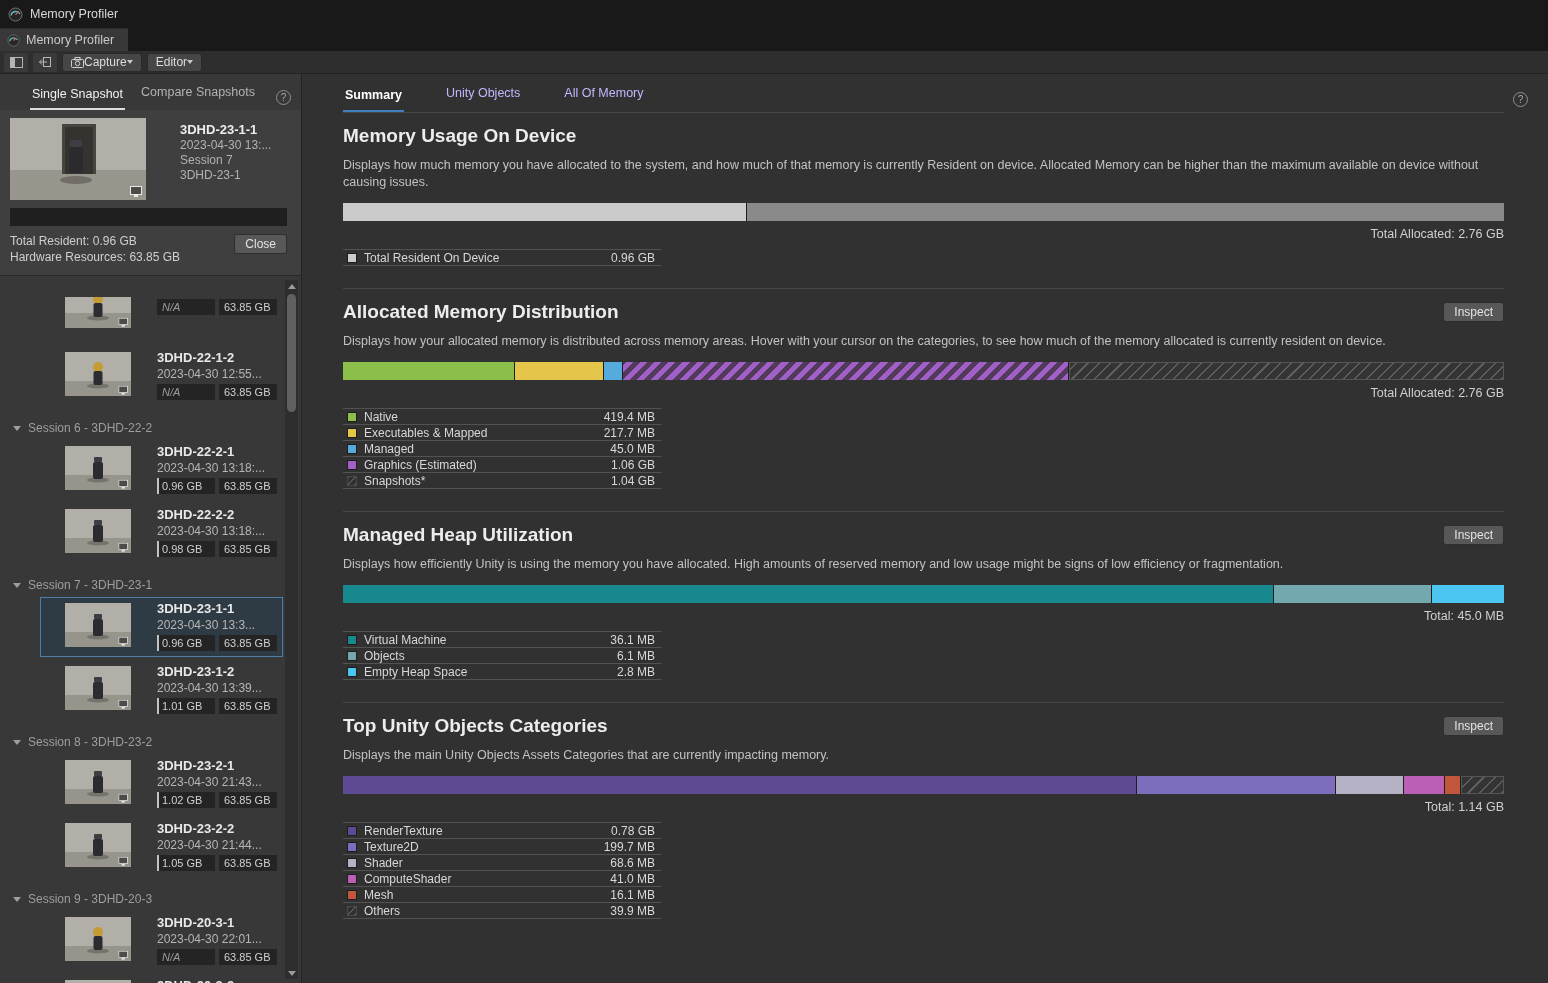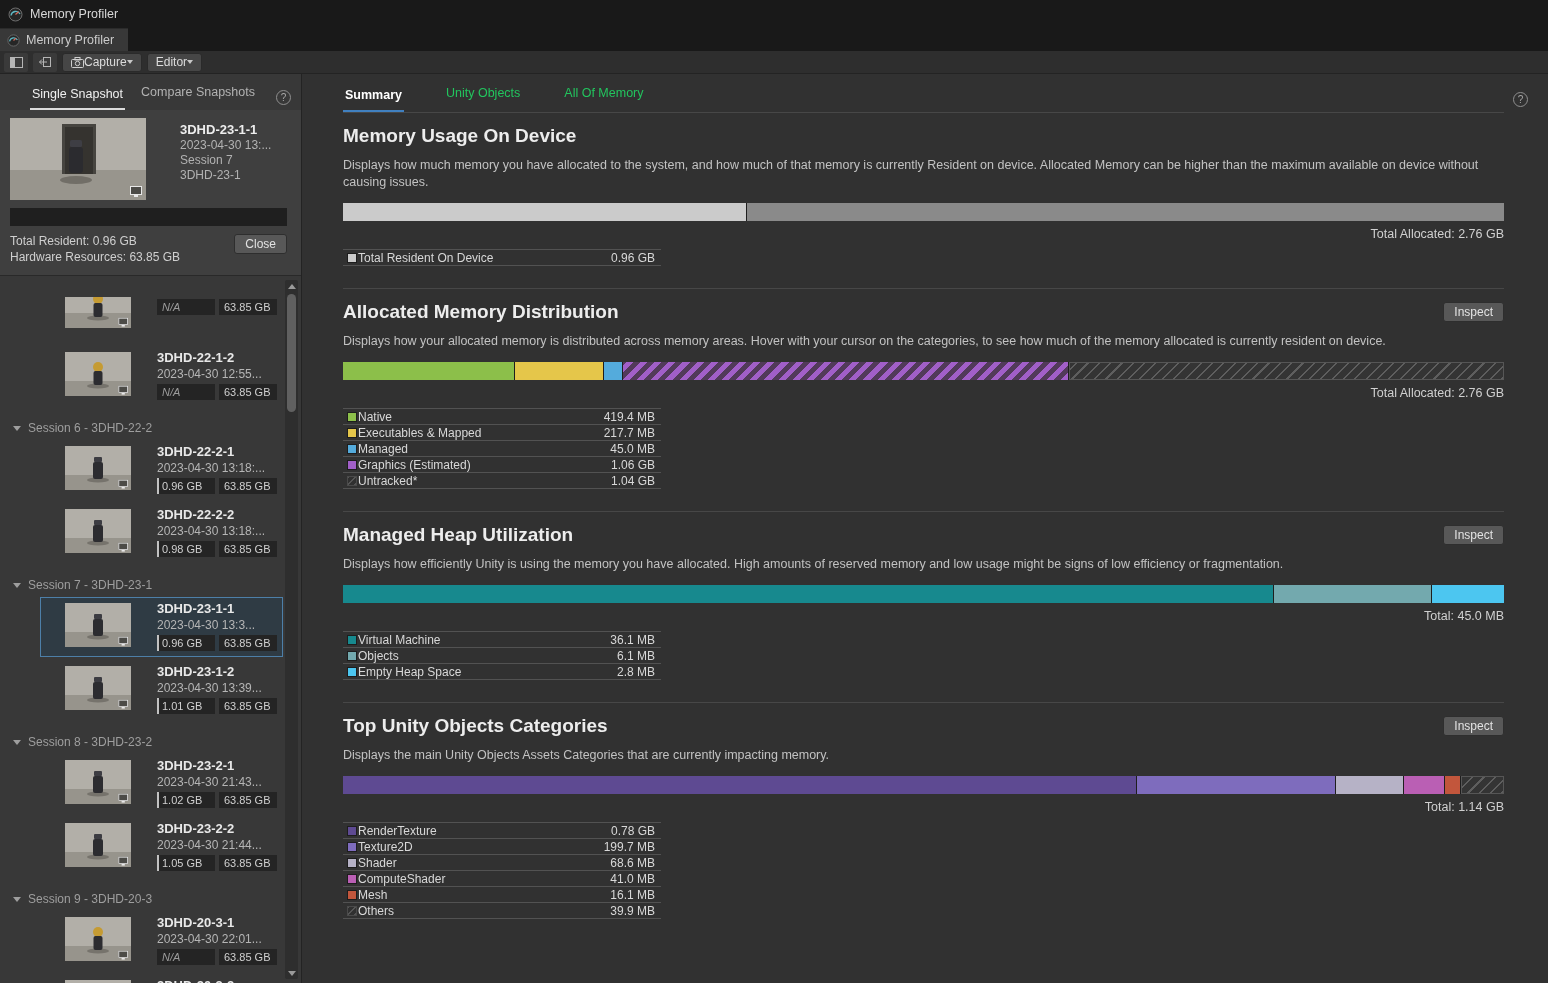--- a/index.html
+++ b/index.html
@@ -71,37 +71,37 @@
   .arrow-down-glyph { width: 0; height: 0; border-left: 4px solid transparent; border-right: 4px solid transparent; border-top: 5px solid #9a9a9a; }
   .scroll-thumb { position: absolute; left: 2px; width: 9px; top: 14px; height: 118px; background: #606060; border-radius: 5px; }
 
   .monitor-badge { position: absolute; right: 4px; bottom: 5px; width: 12px; height: 9px; border: 1px solid #e8e8e8; background: rgba(15,15,15,.55); }
   .monitor-badge::after { content: ""; position: absolute; left: 3px; right: 3px; bottom: -3px; height: 2px; background: #e8e8e8; }
   .snap-thumb .monitor-badge { transform: scale(.8); transform-origin: bottom right; right: 3px; bottom: 3px; }
 
   
   .main { flex: 1; display: flex; flex-direction: column; min-width: 0; background: #313131; }
   .main-tabs { height: 38px; flex: none; display: flex; align-items: flex-end; padding: 0 20px 0 41px; gap: 40px; }
-  .main-tab { padding: 0 2px 10px; font-size: 12.5px; color: #22c55e; border-bottom: 2px solid transparent; }
+  .main-tab { padding: 0 2px 10px; font-size: 12.5px; color: #c4b5fd; border-bottom: 2px solid transparent; }
   .main-tab.active { color: #ffffff; font-weight: bold; border-bottom-color: #4080c0; padding-bottom: 8px; }
   .main-help { margin-left: auto; align-self: center; margin-top: 12px; }
   .main-content { flex: 1; padding: 0 44px 14px 41px; overflow: hidden; }
 
   .section { border-top: 1px solid #474747; padding: 12px 0 22px; }
   .sec-head { display: flex; justify-content: space-between; align-items: center; }
   .sec-title { font-size: 19px; font-weight: bold; color: #ededed; }
   .sec-desc { font-size: 12.5px; color: #c2c2c2; margin-top: 10px; line-height: 17px; max-width: 1160px; }
   .stack-bar { display: flex; height: 18px; margin-top: 12px; background: #262626; }
   .seg { height: 100%; flex: none; border-right: 1px solid #1e1e1e; }
   .seg:last-child { border-right: none; }
   .seg.hatch-fat { background: repeating-linear-gradient(-45deg, var(--c1) 0 5px, var(--c2) 5px 10px); }
   .seg.hatch-thin { background: repeating-linear-gradient(-45deg, var(--c1) 0 1.5px, var(--c2) 1.5px 8px); border: 1px solid #565656; }
   .bar-total { text-align: right; font-size: 12.5px; color: #d0d0d0; margin-top: 6px; }
   .legend { margin-top: 8px; width: 318px; border-top: 1px solid #525252; }
-  .legend-row { display: flex; align-items: center; height: 16px; border-bottom: 1px solid #525252; padding: 0 6px 0 4px; gap: 1px; font-size: 12px; }
+  .legend-row { display: flex; align-items: center; height: 16px; border-bottom: 1px solid #525252; padding: 0 6px 0 4px; gap: 7px; font-size: 12px; }
   .swatch { width: 10px; height: 10px; border: 1px solid #1d1d1d; flex: none; }
   .swatch.ghost { background: repeating-linear-gradient(-45deg, #555 0 1.5px, #303030 1.5px 5px); border-color: #4a4a4a; }
   .legend-label { color: #d8d8d8; flex: 1; white-space: nowrap; }
   .legend-value { color: #d8d8d8; white-space: nowrap; }
 </style>
 </head>
 <body>
 
 <div class="app">
 
@@ -451,21 +451,21 @@
                 <span class="legend-label">Managed</span>
                 <span class="legend-value">45.0 MB</span>
               </div>
               <div class="legend-row">
                 <span class="swatch" style="background: rgb(161, 95, 200);"></span>
                 <span class="legend-label">Graphics (Estimated)</span>
                 <span class="legend-value">1.06 GB</span>
               </div>
               <div class="legend-row">
                 <span class="swatch ghost"></span>
-                <span class="legend-label">Untracked*</span>
+                <span class="legend-label">Snapshots*</span>
                 <span class="legend-value">1.04 GB</span>
               </div>
             </div>
           </section>
           <section class="section">
             <div class="sec-head">
               <h2 class="sec-title">Managed Heap Utilization</h2>
               <button class="btn">Inspect</button>
             </div>
             <p class="sec-desc">Displays how efficiently Unity is using the memory you have allocated. High amounts of reserved memory and low usage might be signs of low efficiency or fragmentation.</p>

